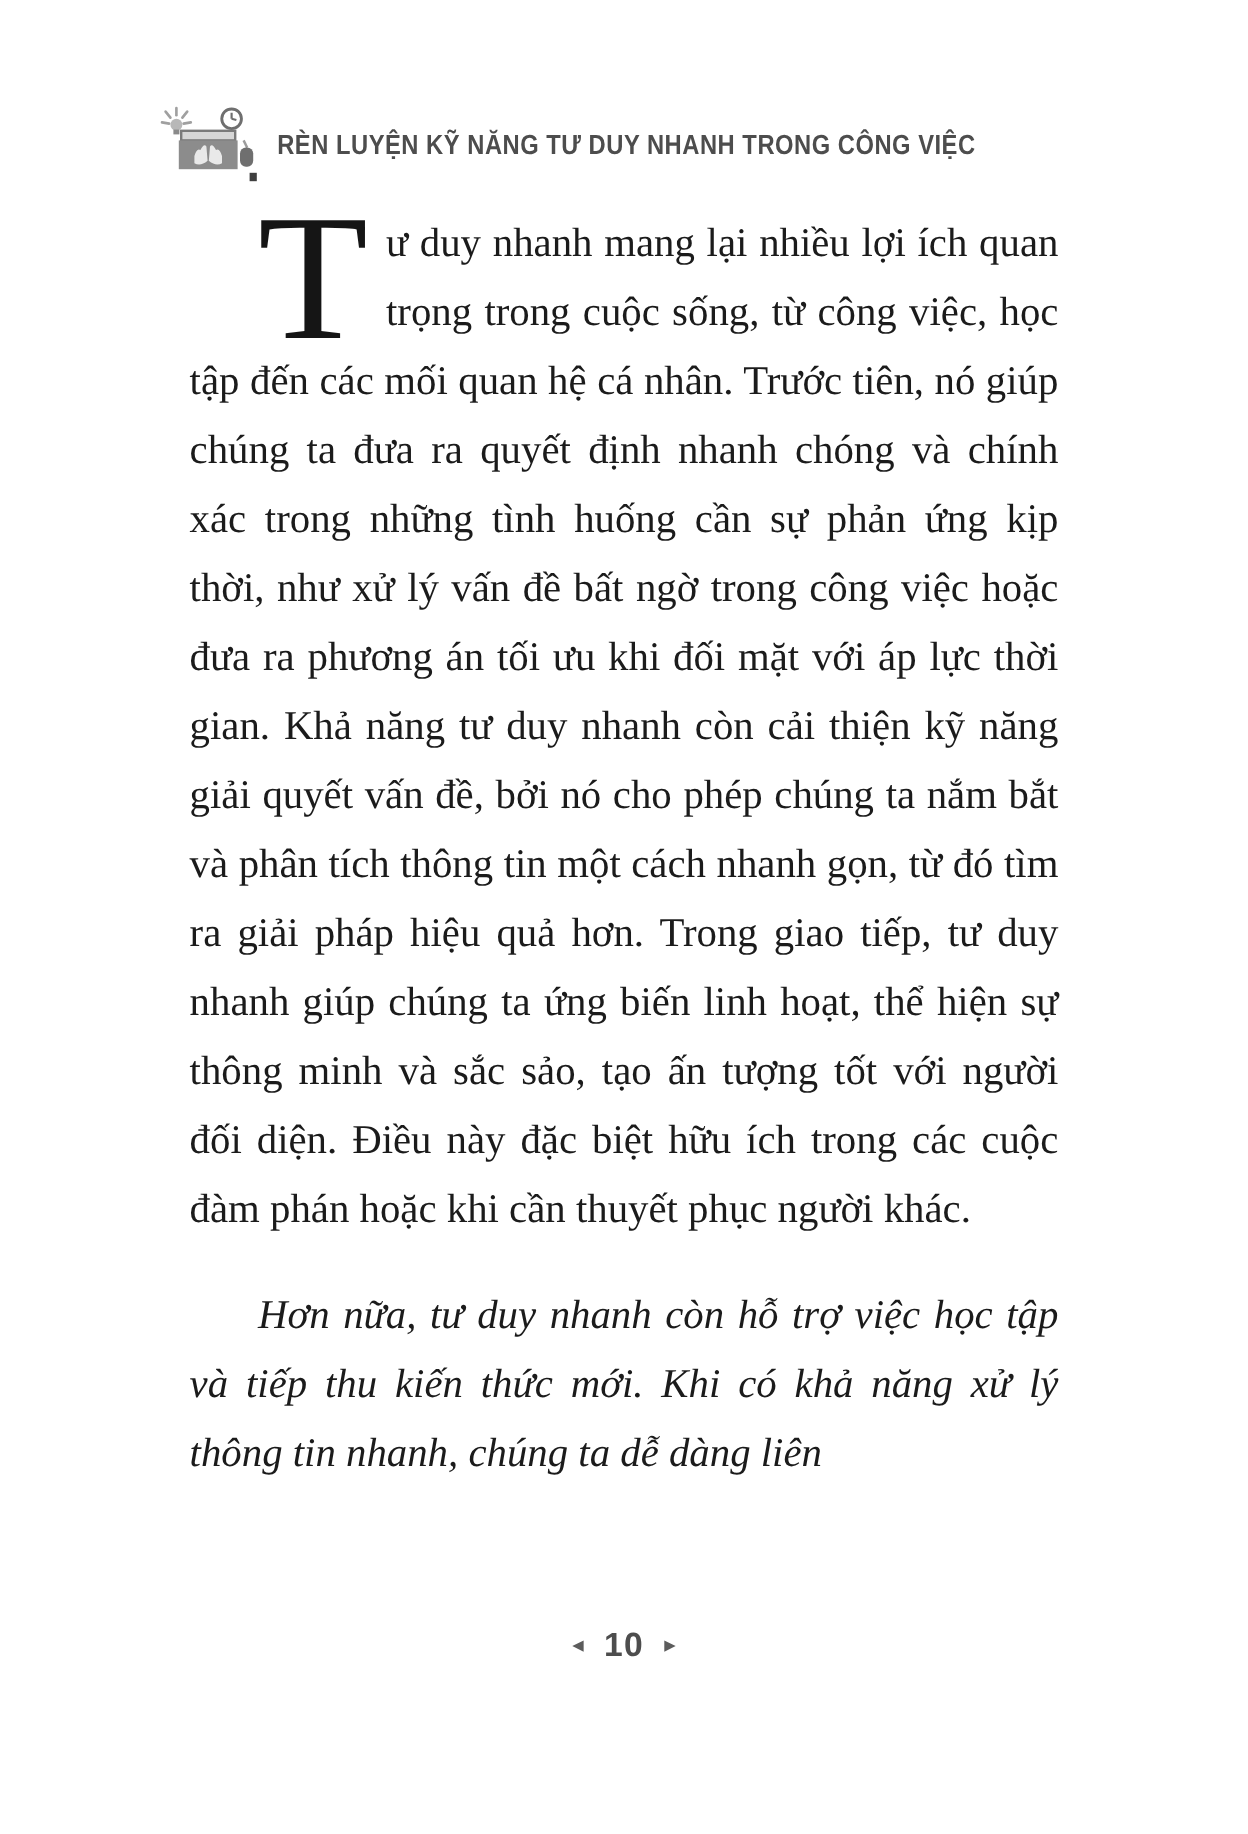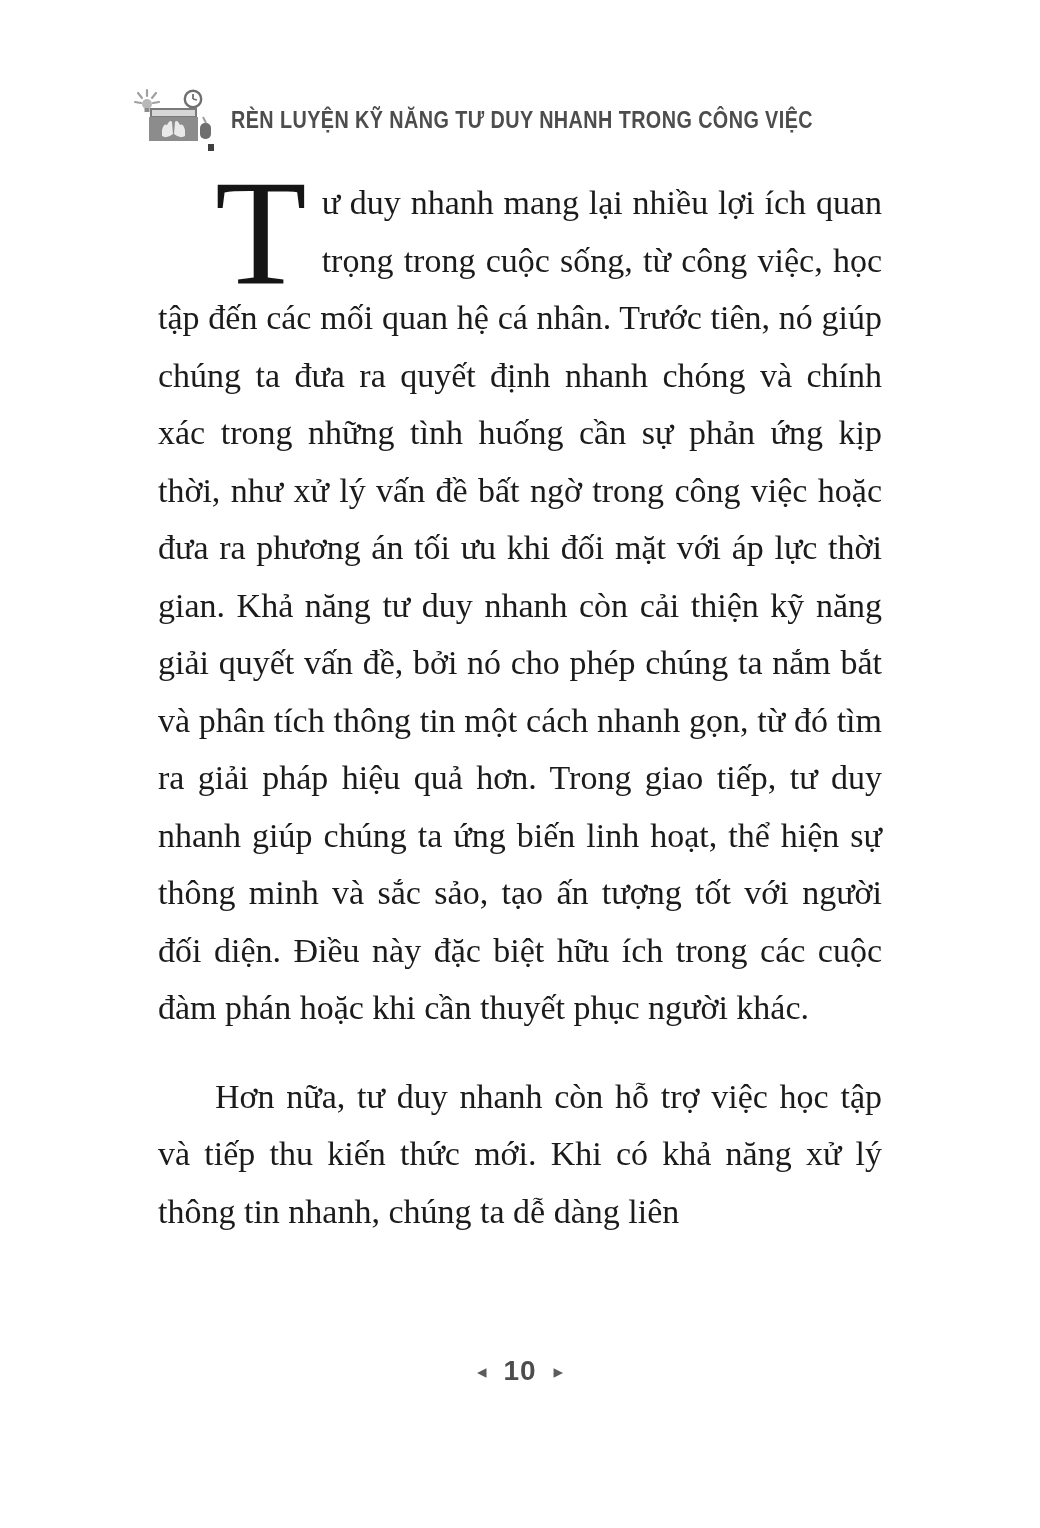--- a/index.html
+++ b/index.html
@@ -22,21 +22,21 @@
     transform:scaleX(0.86); transform-origin:left center;
   }
 
   
   .body-block {
     position:absolute; top:174px; left:158px; width:724px;
     color:#1b1b1b; font-size:34px; line-height:57.5px;
     text-align:justify;
   }
   .para { margin:0; }
-  .para-second { margin-top:31px; text-indent:57px; }
+  .para-second { margin-top:31px; text-indent:57px;font-style:italic; }
   .dropcap {
     float:left;
     font-size:150px; line-height:104px;
     padding:6px 15px 0 0; margin-left:57px;
     color:#151515;
   }
 
   
   .footer {
     position:absolute; top:1355px; left:0; width:100%;

